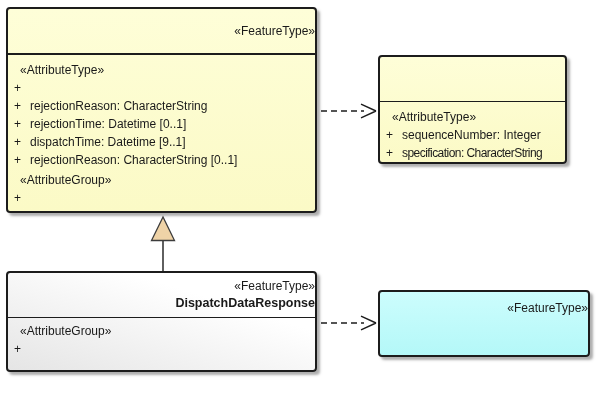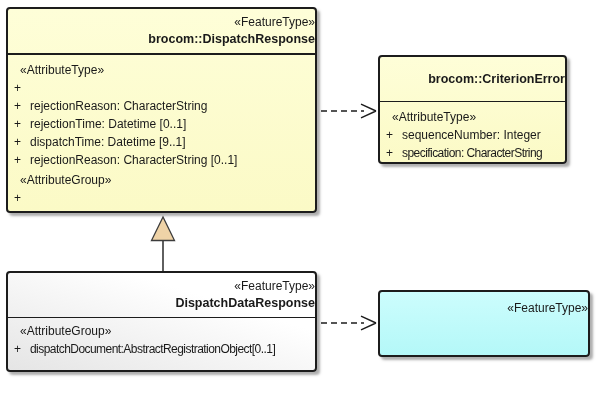--- a/index.html
+++ b/index.html
@@ -36,21 +36,20 @@
   svg.connectors{position:absolute;left:0;top:0;pointer-events:none;}
 </style>
 </head>
 <body>
 
 <div class="canvas">
 
   <div class="uml-class yellow" style="left:6px;top:7px;width:311px;height:206px;">
     <div class="class-header hdr-2" style="height:46px;">
       <div class="stereotype">«FeatureType»</div>
-      <div class="class-name">brocom::DispatchResponse</div>
     </div>
     <div class="class-body pad-top-6">
       <div class="sec-row">«AttributeType»</div>
       <div class="attr-row">
         <span class="vis">+</span>
       </div>
       <div class="attr-row">
         <span class="vis">+</span>
         <span class="attr-text">rejectionReason: CharacterString</span>
       </div>
@@ -68,21 +67,20 @@
       </div>
       <div class="sec-row gap-top">«AttributeGroup»</div>
       <div class="attr-row">
         <span class="vis">+</span>
       </div>
     </div>
   </div>
 
   <div class="uml-class yellow" style="left:378px;top:55px;width:189px;height:109px;">
     <div class="class-header hdr-1" style="height:45px;">
-      <div class="class-name">brocom::CriterionError</div>
     </div>
     <div class="class-body pad-top-6">
       <div class="sec-row">«AttributeType»</div>
       <div class="attr-row">
         <span class="vis">+</span>
         <span class="attr-text">sequenceNumber: Integer</span>
       </div>
       <div class="attr-row">
         <span class="vis">+</span>
         <span class="attr-text squeeze">specification: CharacterString</span>
@@ -92,21 +90,20 @@
 
   <div class="uml-class gray" style="left:6px;top:271px;width:311px;height:101px;">
     <div class="class-header hdr-1" style="height:45px;">
       <div class="stereotype">«FeatureType»</div>
       <div class="class-name">DispatchDataResponse</div>
     </div>
     <div class="class-body pad-top-4">
       <div class="sec-row">«AttributeGroup»</div>
       <div class="attr-row">
         <span class="vis">+</span>
-        <span class="attr-text squeeze">dispatchDocument:AbstractRegistrationObject[0..1]</span>
       </div>
     </div>
   </div>
 
   <div class="uml-class cyan" style="left:378px;top:290px;width:212px;height:67px;">
     <div class="class-header" style="height:100%;justify-content:flex-start;padding-top:10px;">
       <div class="stereotype">«FeatureType»</div>
     </div>
   </div>
 

